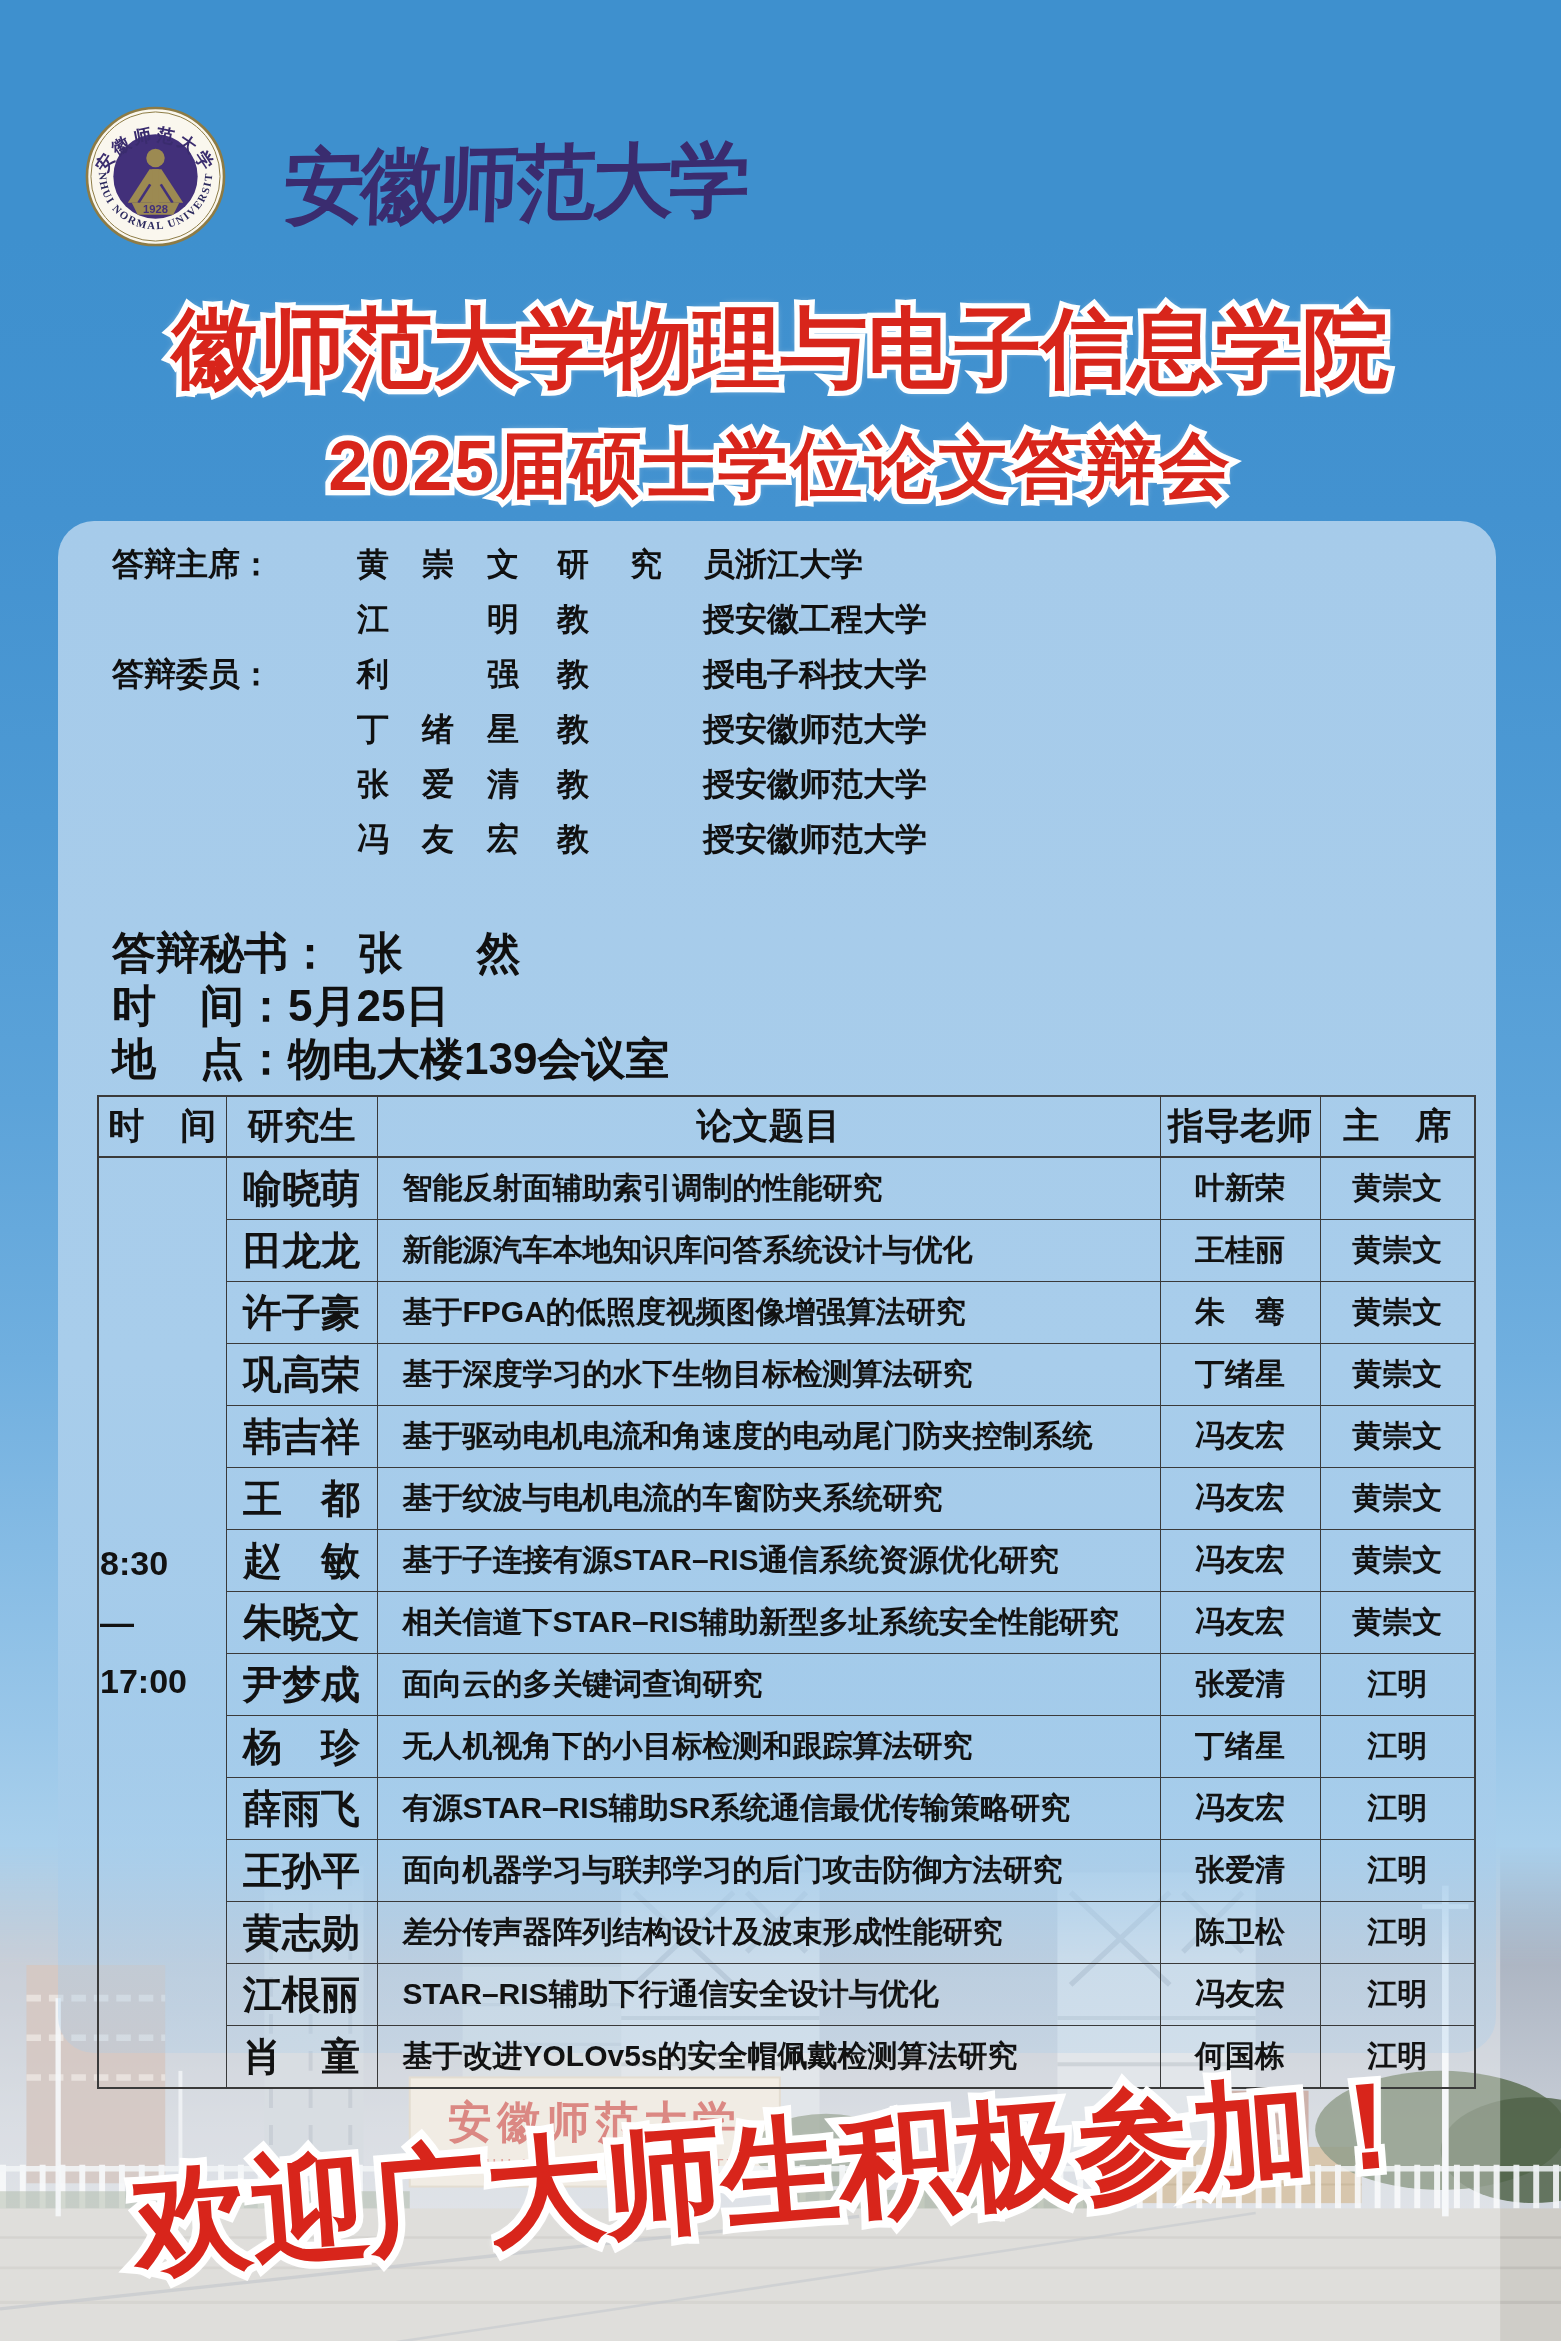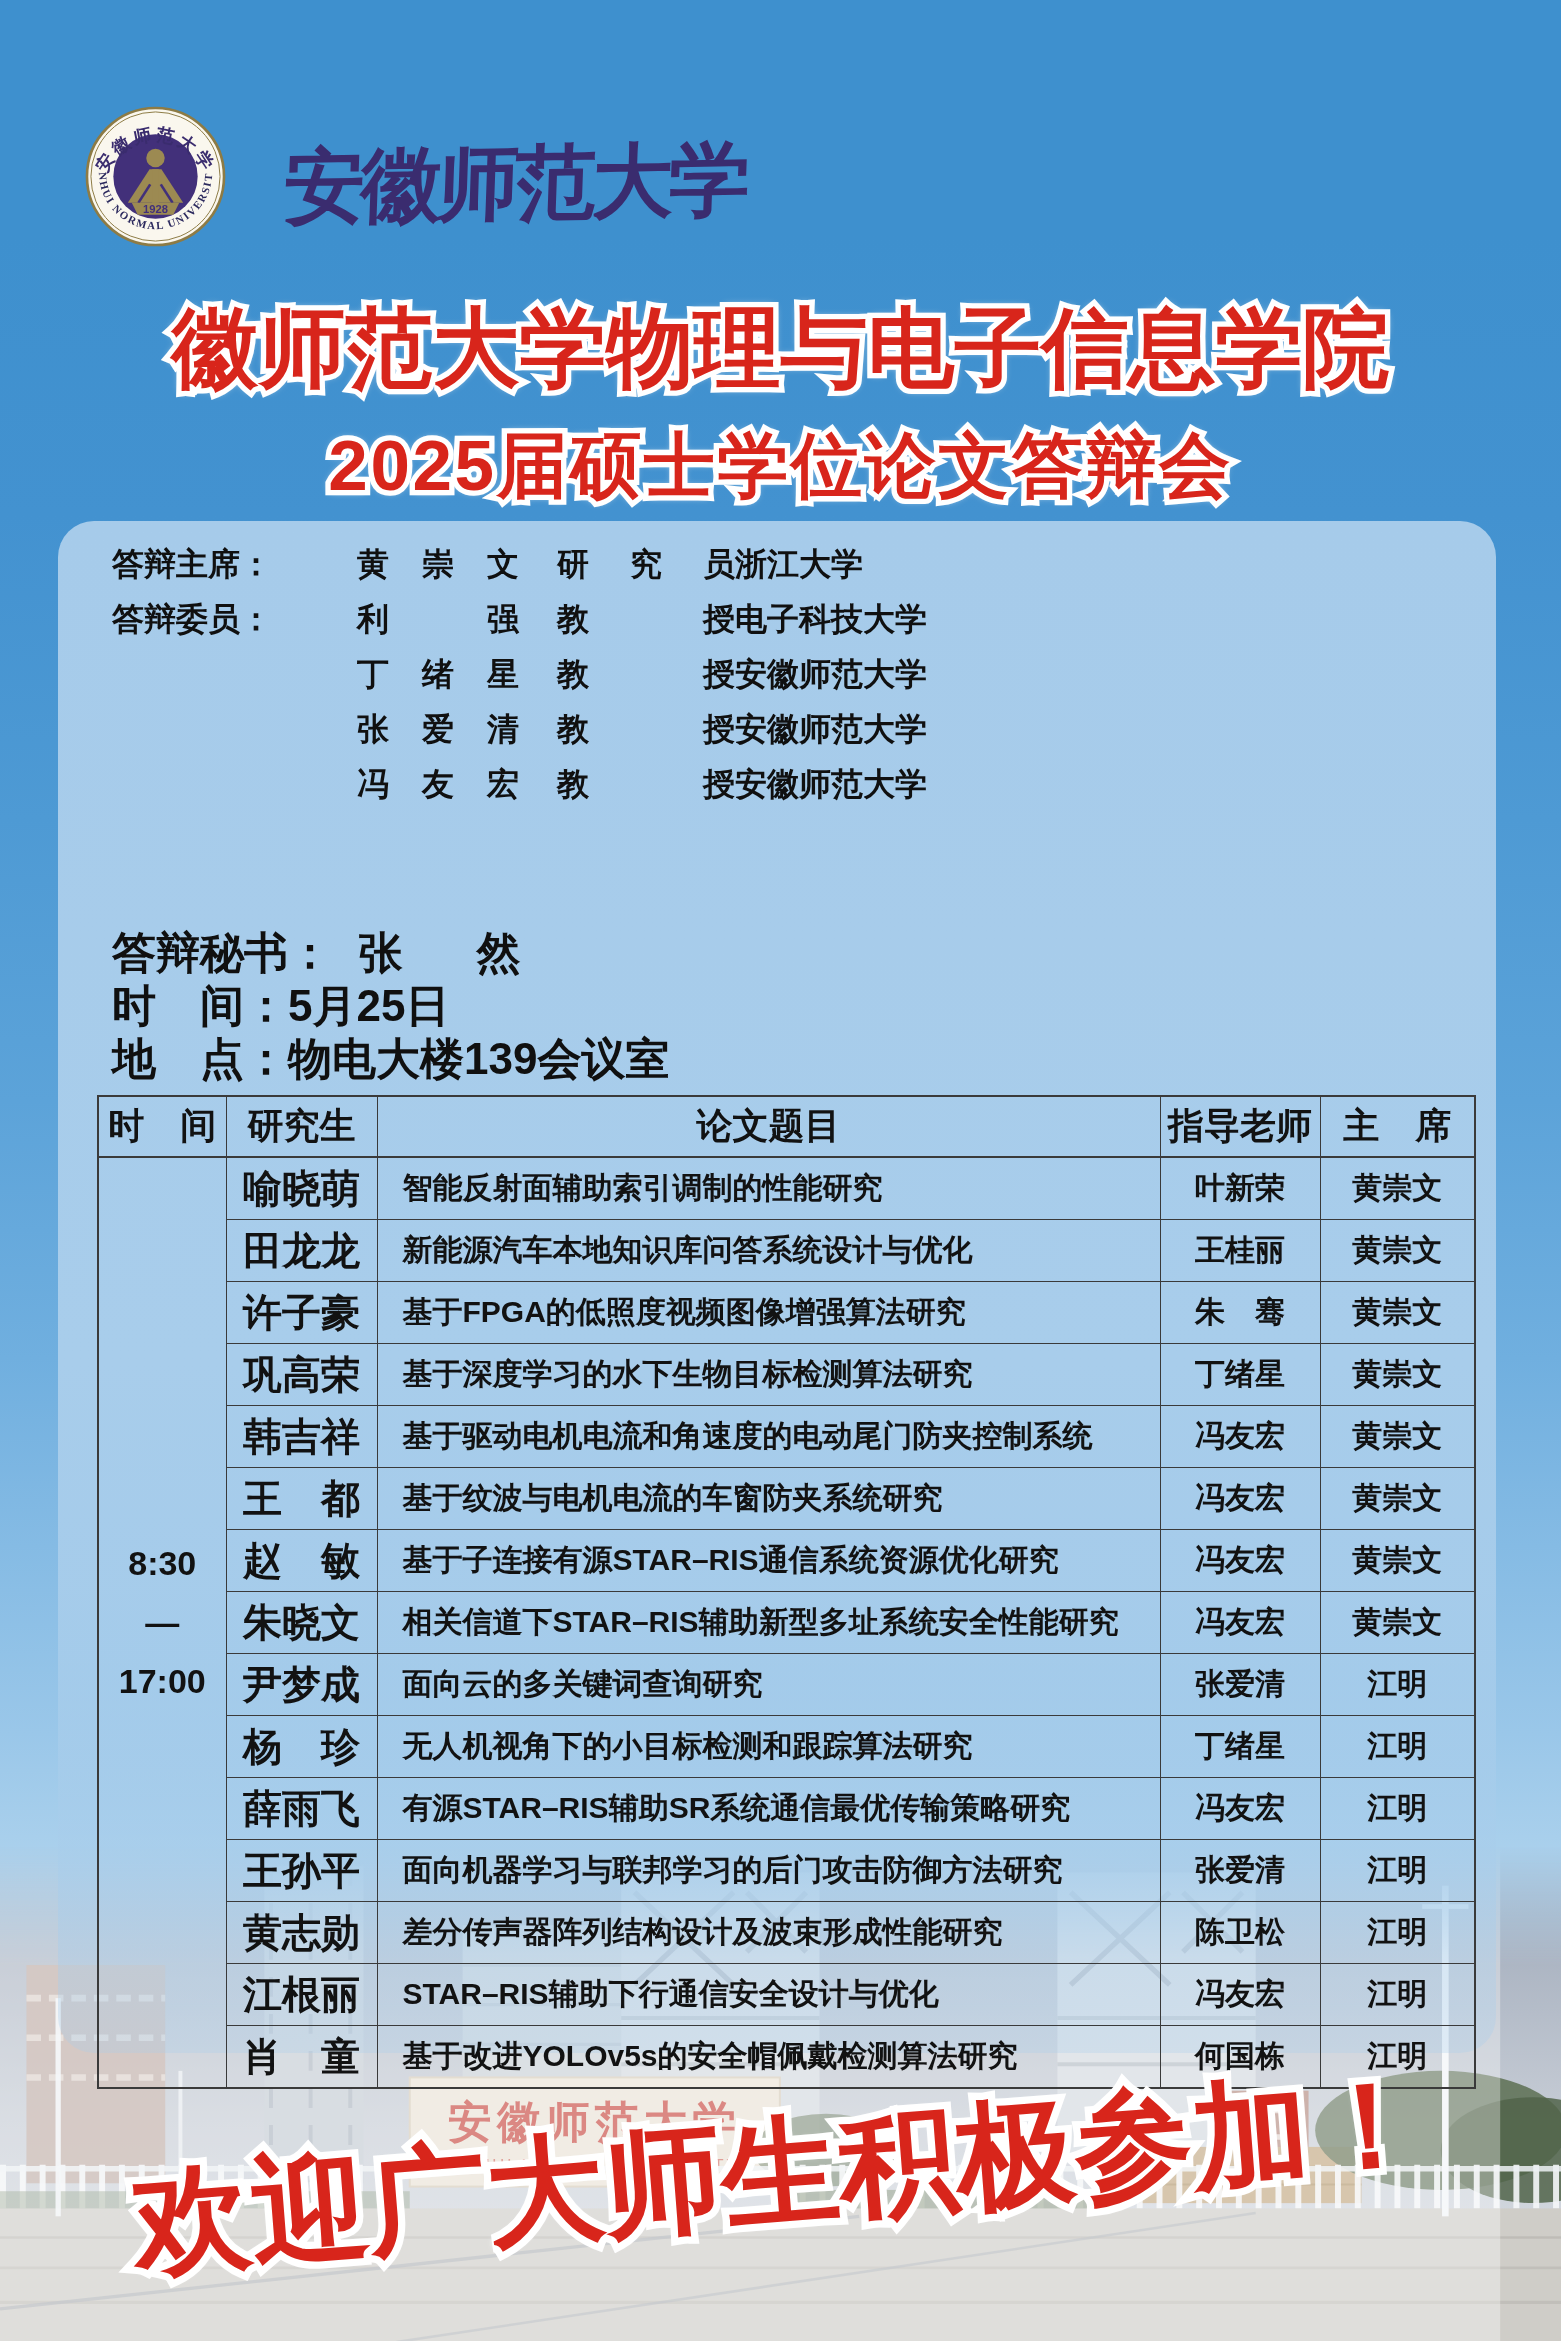--- a/index.html
+++ b/index.html
@@ -61,21 +61,21 @@
     border-collapse:collapse;border:2px solid #3A3A3A;color:#121212;
   }
   table.sched th,table.sched td{border:1.3px solid #3A3A3A;background:transparent;}
   table.sched th{height:57px;font-size:36px;font-weight:700;border-bottom-width:2.6px;}
   table.sched td{height:59px;}
   col.w-time{width:128px;} col.w-stu{width:151px;} col.w-th{width:783px;}
   col.w-adv{width:160px;} col.w-ch{width:155px;}
   td.stu{font-size:39px;font-weight:600;text-align:center;}
   td.thesis{font-size:30px;font-weight:600;text-align:left;padding-left:25px;}
   td.adv,td.chair{font-size:30px;font-weight:600;text-align:center;}
-  td.time-cell{vertical-align:middle;text-align:center;}
+  td.time-cell{vertical-align:middle;}
   td.time-cell div{font-size:34px;font-weight:600;line-height:59px;}
 </style>
 </head>
 <body>
 
 <div class="poster">
 
   <div class="photo-strip">
     <svg width="1561" height="496" viewBox="0 0 2362 750" preserveAspectRatio="none">
       <defs>
@@ -179,20 +179,23 @@
   </div>
   <div class="title-line title-2">
     <span class="outlined"><span class="stroke">2025届硕士学位论文答辩会</span><span class="fill">2025届硕士学位论文答辩会</span></span>
   </div>
 
   <div class="committee">
     <div class="c-row">
       <span class="c-label">答辩主席：</span><span class="c-name jz">黄崇文</span><span class="c-title jz">研究员</span><span class="c-univ">浙江大学</span>
     </div>
     <div class="c-row">
+      <span class="c-label"></span><span class="c-name jz">江明</span><span class="c-title jz">教授</span><span class="c-univ">安徽工程大学</span>
+    </div>
+    <div class="c-row">
       <span class="c-label">答辩委员：</span><span class="c-name jz">利强</span><span class="c-title jz">教授</span><span class="c-univ">电子科技大学</span>
     </div>
     <div class="c-row">
       <span class="c-label"></span><span class="c-name jz">丁绪星</span><span class="c-title jz">教授</span><span class="c-univ">安徽师范大学</span>
     </div>
     <div class="c-row">
       <span class="c-label"></span><span class="c-name jz">张爱清</span><span class="c-title jz">教授</span><span class="c-univ">安徽师范大学</span>
     </div>
     <div class="c-row">
       <span class="c-label"></span><span class="c-name jz">冯友宏</span><span class="c-title jz">教授</span><span class="c-univ">安徽师范大学</span>

